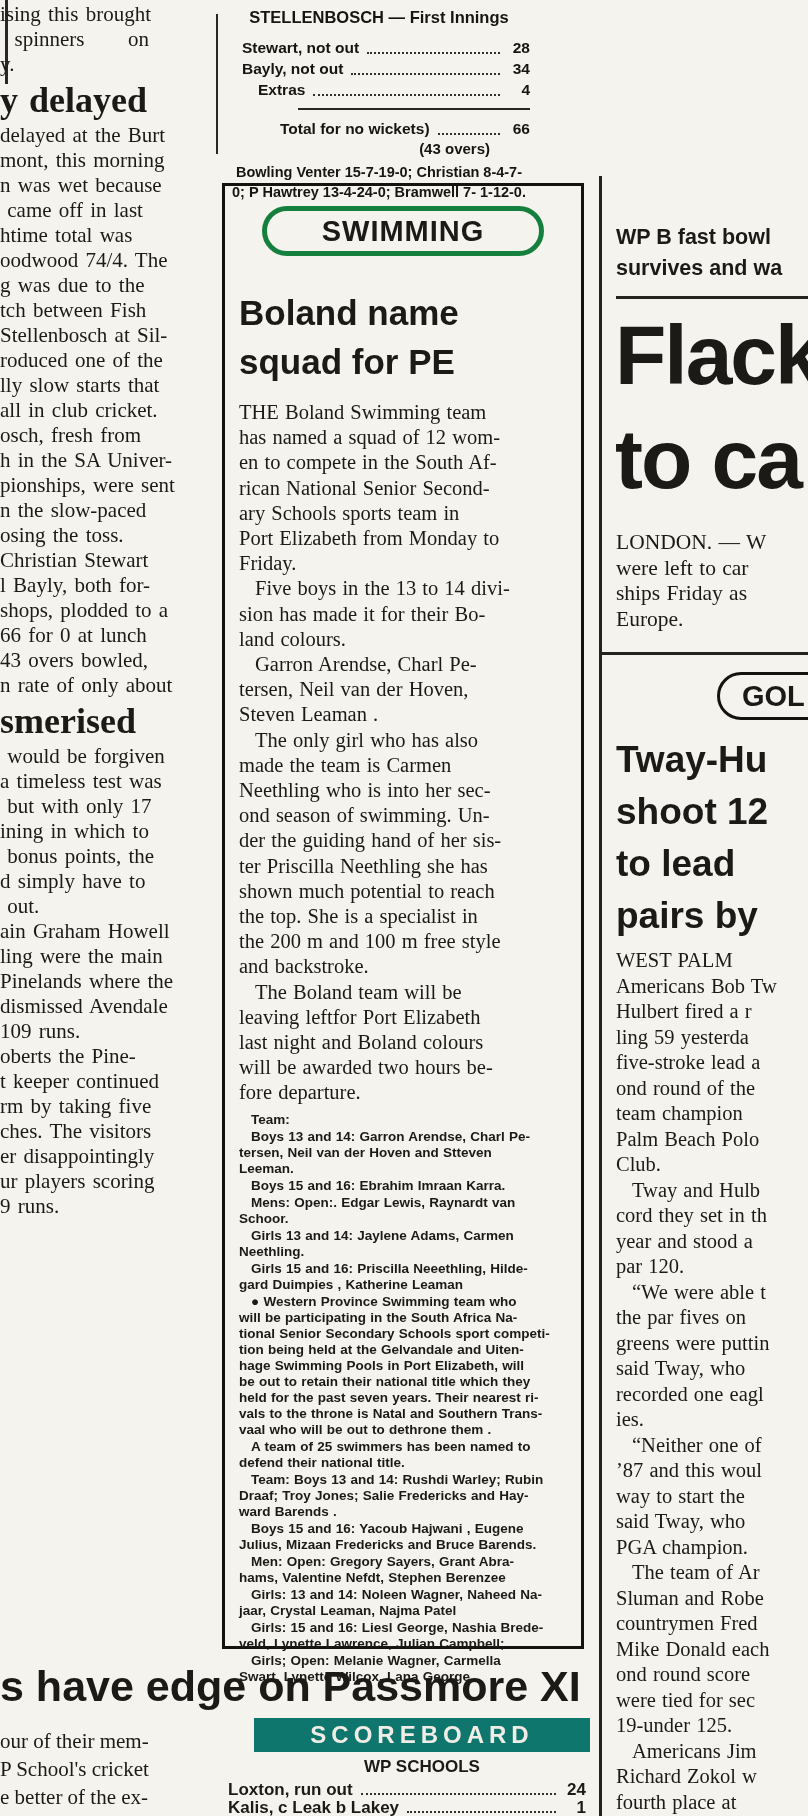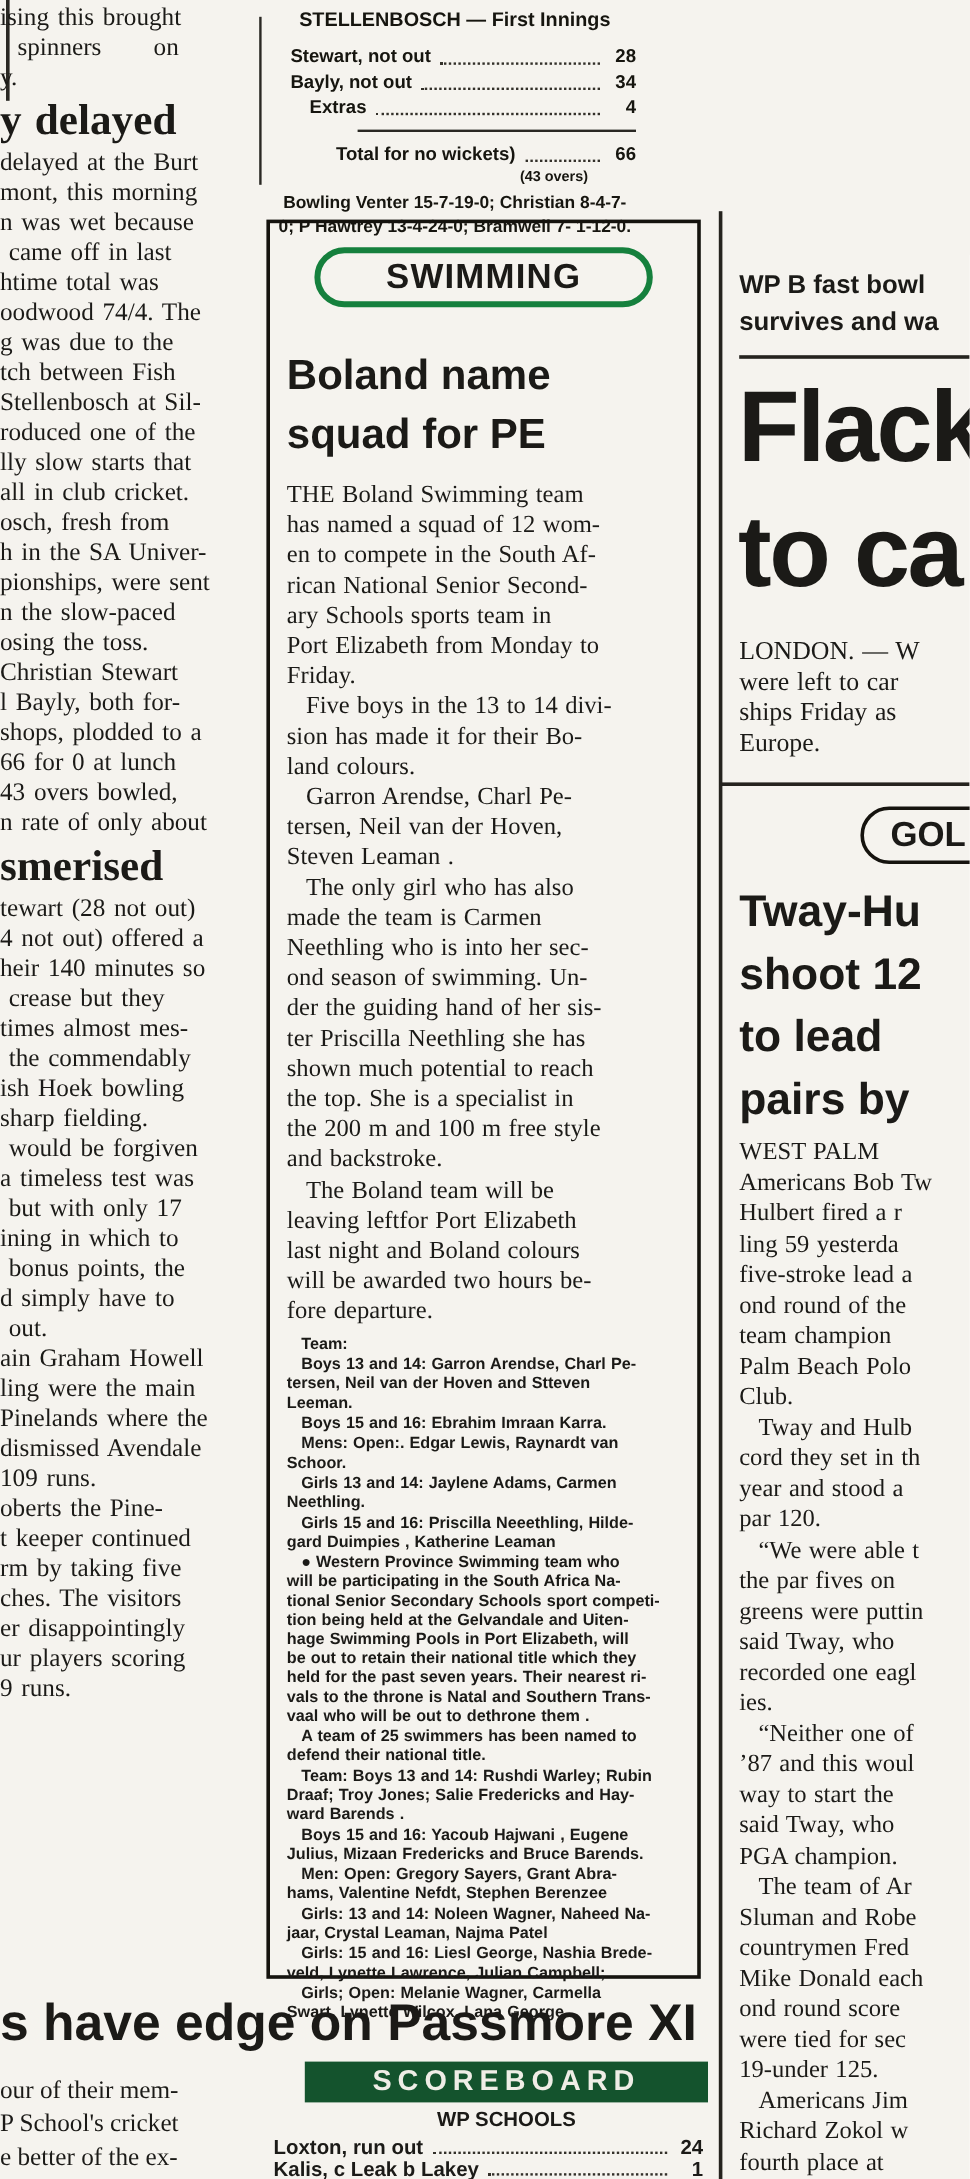--- a/index.html
+++ b/index.html
@@ -20,21 +20,21 @@
   .hr2{position:absolute;left:601px;top:652px;width:207px;height:3px;background:#25231e;}
   
   .scorecard{position:absolute;left:228px;top:8px;width:302px;font-family:"Liberation Sans",sans-serif;font-weight:bold;color:#16150f;}
   .sc-title{font-size:16.5px;text-align:center;margin-bottom:10px;}
   .sc-row{display:flex;align-items:flex-end;font-size:15.5px;line-height:21px;}
   .sc-row .nm{white-space:nowrap;}
   .leader{flex:1;border-bottom:2px dotted #33302a;margin:0 4px 4px 8px;}
   .val{width:26px;text-align:right;}
   .in1{padding-left:14px}.in2{padding-left:30px}.in3{padding-left:52px}
   .sc-rule{height:2px;background:#2a2823;margin:8px 0 8px 70px;}
-  .overs{text-align:right;padding-right:40px;font-size:12px;margin-top:1px;}
+  .overs{text-align:right;padding-right:40px;font-size:15px;margin-top:1px;}
   .bowling{font-size:14.5px;line-height:20px;text-align:center;margin-top:5px;}
   
   .swim-box{position:absolute;left:222px;top:183px;width:362px;height:1466px;border:3px solid #15130e;box-sizing:border-box;padding:18px 14px 0;}
   .badge{width:272px;margin:2px auto 0;border:5px solid #15803d;border-radius:26px;text-align:center;font:bold 29px/40px "Liberation Sans",sans-serif;letter-spacing:1px;}
   .swim-headline{font:bold 35px/49px "Liberation Sans",sans-serif;margin-top:32px;}
   .body-text{font:20.5px/25.2px "Liberation Serif",serif;margin-top:14px;word-spacing:1px;}
   .body-text p{margin:0;}
   .indent{text-indent:16px;}
   .fine{font:bold 13.5px/16px "Liberation Sans",sans-serif;margin-top:6px;word-spacing:0.5px;}
   .fine p{margin:0 0 1px;}
@@ -42,21 +42,21 @@
   
   .kicker{position:absolute;left:616px;top:222px;font:bold 21.5px/31px "Liberation Sans",sans-serif;}
   .flack{position:absolute;left:615px;top:303px;font:bold 84px/104px "Liberation Sans",sans-serif;letter-spacing:-2px;white-space:pre;}
   .dateline{position:absolute;left:616px;top:530px;width:200px;font:21.5px/25.5px "Liberation Serif",serif;word-spacing:1px;}
   .golf-badge{position:absolute;left:717px;top:672px;width:150px;border:3px solid #15130e;border-radius:26px;font:bold 29px/42px "Liberation Sans",sans-serif;padding-left:22px;}
   .golf-headline{position:absolute;left:616px;top:734px;font:bold 37px/52px "Liberation Sans",sans-serif;white-space:pre;}
   .golf-body{position:absolute;left:616px;top:948px;width:200px;font:20.5px/25.5px "Liberation Serif",serif;word-spacing:1px;}
   .golf-body p{margin:0;}
   
   .passmore{position:absolute;left:0;top:1662px;font:bold 43px/48px "Liberation Sans",sans-serif;white-space:nowrap;}
-  .sb-bar{position:absolute;left:254px;top:1718px;width:336px;height:34px;background:#14532d;color:#efede6;font:bold 24px/34px "Liberation Sans",sans-serif;text-align:center;letter-spacing:5px;}
+  .sb-bar{position:absolute;left:254px;top:1718px;width:336px;height:34px;background:#0f766e;color:#efede6;font:bold 24px/34px "Liberation Sans",sans-serif;text-align:center;letter-spacing:5px;}
   .sb-sub{position:absolute;left:254px;top:1757px;width:336px;text-align:center;font:bold 17px/20px "Liberation Sans",sans-serif;}
   .sb-rows{position:absolute;left:214px;top:1781px;width:372px;font-family:"Liberation Sans",sans-serif;font-weight:bold;}
   .sb-rows .sc-row{font-size:17px;line-height:18px;}
 </style>
 </head>
 <body>
 
 <div id="page">
 
   <div class="tick-tl"></div>
@@ -84,28 +84,20 @@
 pionships, were sent
 n the slow-paced
 osing the toss.</p>
     <p class="pre g4">Christian Stewart
 l Bayly, both for-
 shops, plodded to a
 66 for 0 at lunch
 43 overs bowled,
 n rate of only about</p>
     <p class="lc-h g24">smerised</p>
-    <p class="pre">tewart (28 not out)
-4 not out) offered a
-heir 140 minutes so
- crease but they
-times almost mes-
- the commendably
-ish Hoek bowling
-sharp fielding.</p>
     <p class="pre g4"> would be forgiven
 a timeless test was
  but with only 17
 ining in which to
  bonus points, the
 d simply have to
  out.</p>
     <p class="pre g10">ain Graham Howell
 ling were the main
 Pinelands where the

